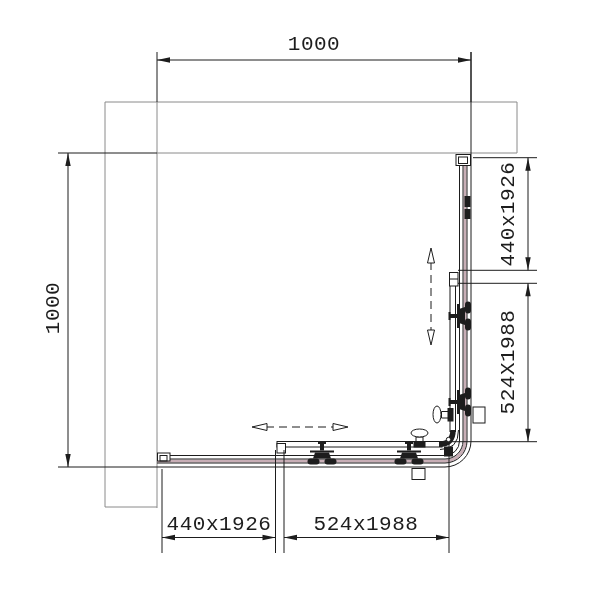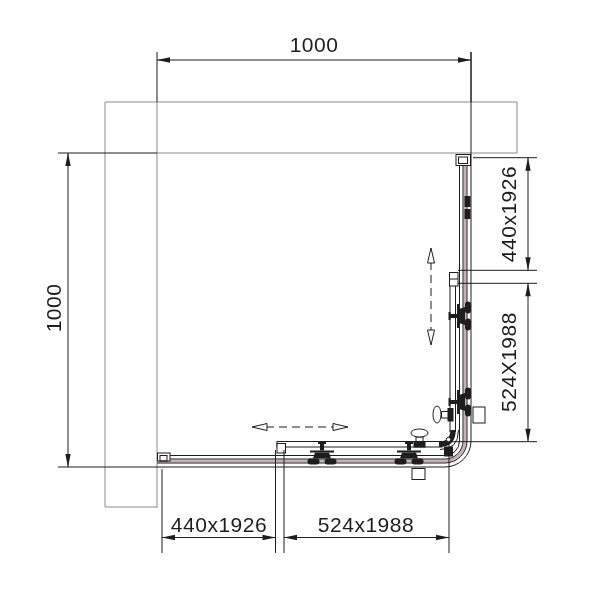--- a/index.html
+++ b/index.html
@@ -1,18 +1,18 @@
 <!DOCTYPE html>
 <html><head>
 <meta charset="utf-8">
 <style>
   html,body{margin:0;padding:0;background:#fff;}
   .canvas{
     position:relative;width:600px;height:600px;background:#ffffff;
-    font-family:Liberation Sans, sans-serif;overflow:hidden;
+    font-family:Liberation Mono, monospace;overflow:hidden;
   }
   .drawing-svg{position:absolute;left:0;top:0;}
   .dim-label{
     position:absolute;font-size:21px;color:#1d1d1d;white-space:nowrap;
     letter-spacing:0.5px;line-height:1;
   }
   .ctr{transform:translate(-50%,-50%);}
   .rot{transform:translate(-50%,-50%) rotate(-90deg);}
   .thin{stroke:#1d1d1d;stroke-width:1;fill:none;}
   .wall{stroke:#8a8a8a;stroke-width:1;fill:none;}

